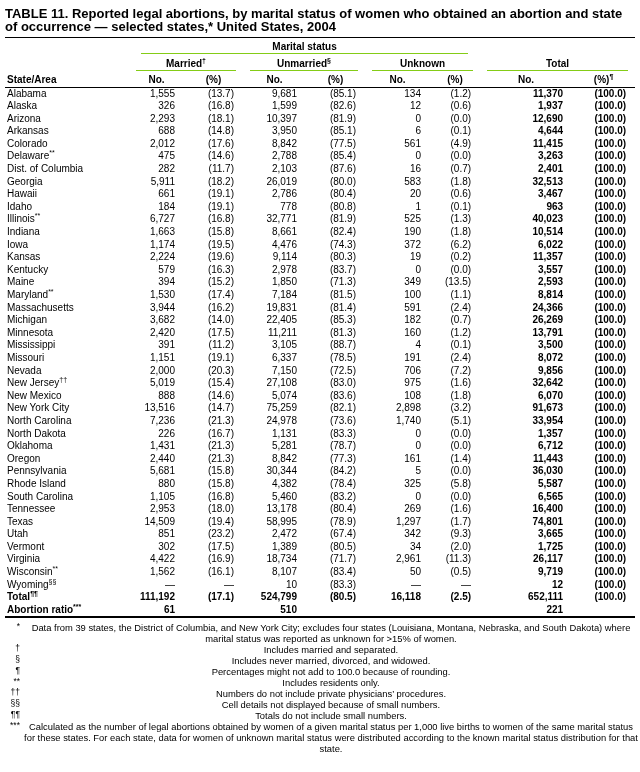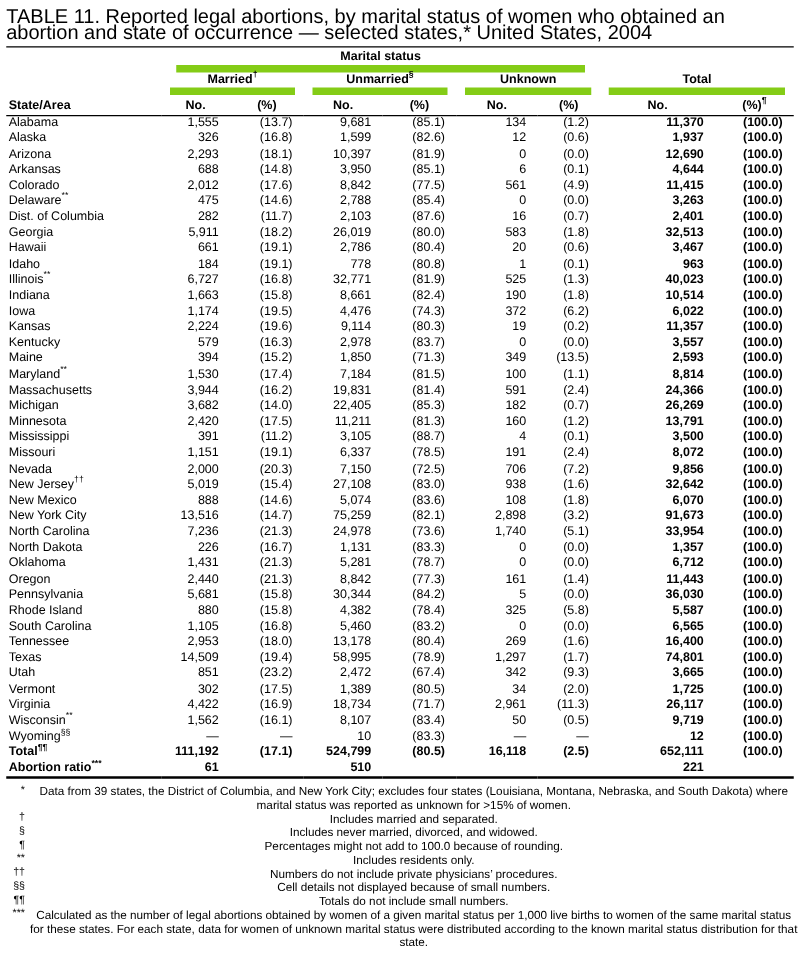--- a/index.html
+++ b/index.html
@@ -3,28 +3,28 @@
 <meta charset="utf-8">
 <style>
   * { box-sizing: border-box; }
   html, body { margin:0; padding:0; }
   body {
     width:640px; background:#fff; color:#000;
     font-family:"Liberation Sans", sans-serif;
   }
   .page { padding:7px 5px 6px 5px; }
   .title {
-    font-weight:400; font-size:16px; line-height:13px;
+    font-weight:700; font-size:13px; line-height:13px;
     border-bottom:1.6px solid #000; padding-bottom:4px;
   }
   table { width:630px; border-collapse:collapse; table-layout:fixed; }
   thead th { font-size:10px; font-weight:700; padding:0; vertical-align:bottom; }
   tr.hg1 th { height:16px; padding-top:2px; }
   tr.hg2 th { height:17px; }
-  .rule { border-bottom:6px solid #84cc16; text-align:center; padding-bottom:1px; }
+  .rule { border-bottom:1px solid #84cc16; text-align:center; padding-bottom:1px; }
   tr.hg1 .rule { margin:0 12px; }
   tr.hg2 .rule { margin:0 7px; }
   tr.hcols th { height:16px; border-bottom:1.2px solid #000; padding-bottom:2px; }
   th.sh { text-align:left; padding-left:2px; }
   th.nh { text-align:center;margin-top:48px; }
   tbody td {
     font-size:10px; height:12.6px; line-height:12.6px;
     padding:0; white-space:nowrap;
   }
   td.state { text-align:left; padding-left:2px;margin-top:26px; }
@@ -344,21 +344,21 @@
           <td class="n">(7.2)</td>
           <td class="n tot">9,856</td>
           <td class="n tot">(100.0)</td>
         </tr>
         <tr>
           <td class="state">New Jersey<sup class="mk">††</sup></td>
           <td class="n">5,019</td>
           <td class="n">(15.4)</td>
           <td class="n">27,108</td>
           <td class="n">(83.0)</td>
-          <td class="n">938</td>
+          <td class="n">975</td>
           <td class="n">(1.6)</td>
           <td class="n tot">32,642</td>
           <td class="n tot">(100.0)</td>
         </tr>
         <tr>
           <td class="state">New Mexico</td>
           <td class="n">888</td>
           <td class="n">(14.6)</td>
           <td class="n">5,074</td>
           <td class="n">(83.6)</td>

